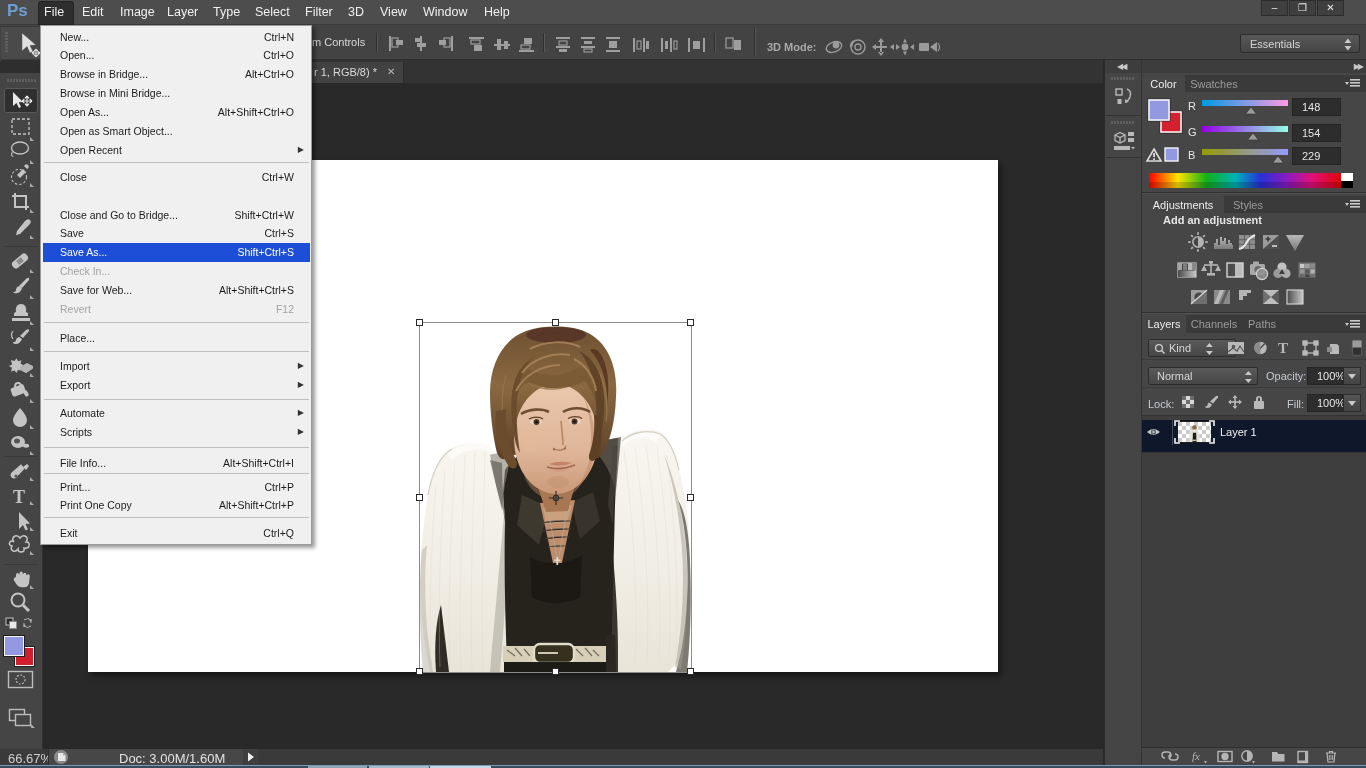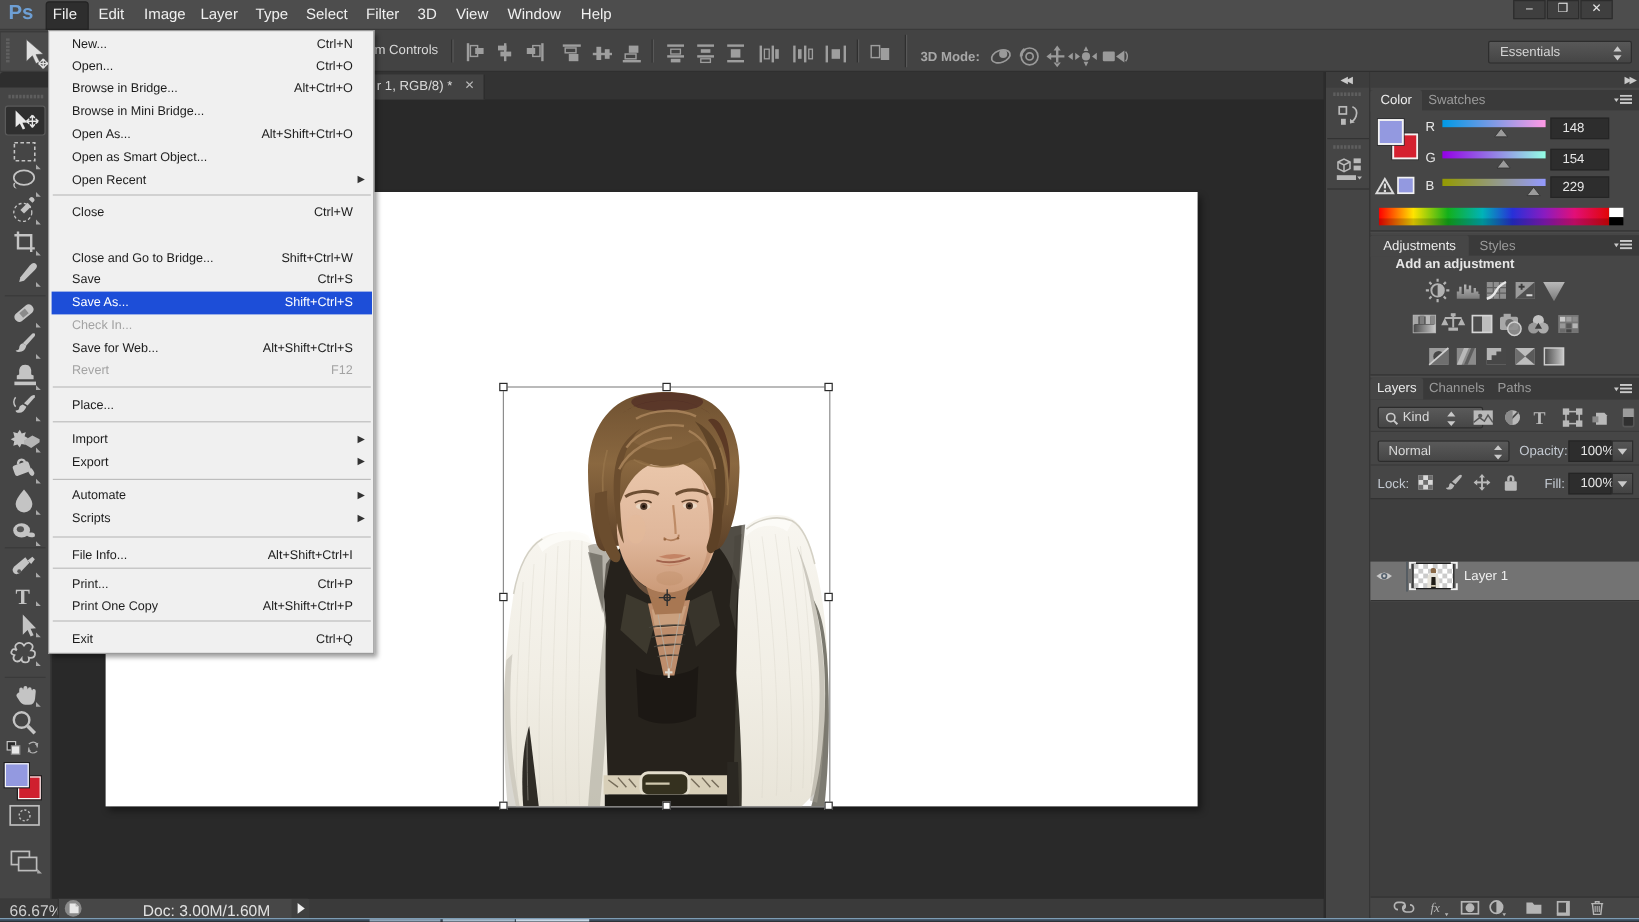--- a/index.html
+++ b/index.html
@@ -841,21 +841,21 @@
     <span class="blutext" style="left:145px;top:338px;">Fill:</span>
     <div class="valbox" style="left:165px;top:334px;width:36px;height:18px;line-height:17px;">100%</div>
     <div class="dbtn" style="left:201px;top:334px;width:18px;height:18px;">
         <svg width="16" height="16">
           <path d="M4 6 l4 5 4 -5 z" fill="#c9c9c9"></path>
         </svg>
       </div>
 
     <div style="position:absolute;left:0;top:355px;width:225px;height:332px;background:#3e3e3e;border-top:1px solid #333;">
 
-      <div style="position:absolute;left:0;top:4px;width:225px;height:33px;background:#737373;border-bottom:1px solid #333;margin-top:48px;">
+      <div style="position:absolute;left:0;top:4px;width:225px;height:33px;background:#0f172a;border-bottom:1px solid #333;">
         <svg width="34" height="25" style="position:absolute;left:0;top:0;">
             <path d="M5 12 q6.5 -6 13 0 q-6.5 6 -13 0" fill="#c9c9c9"></path>
             <circle cx="11.5" cy="12" r="2.6" fill="#54606c"></circle>
             <circle cx="11.5" cy="12" r="1.2" fill="#c9c9c9"></circle>
           </svg>
         <div style="position:absolute;left:30px;top:0;width:1px;height:25px;background:#45505a;"></div>
 
         <div style="position:absolute;left:36px;top:2px;width:33px;height:20px;background:#fff;outline:1px solid #1e1e1e;">
           <svg width="33" height="20">
             <defs>

